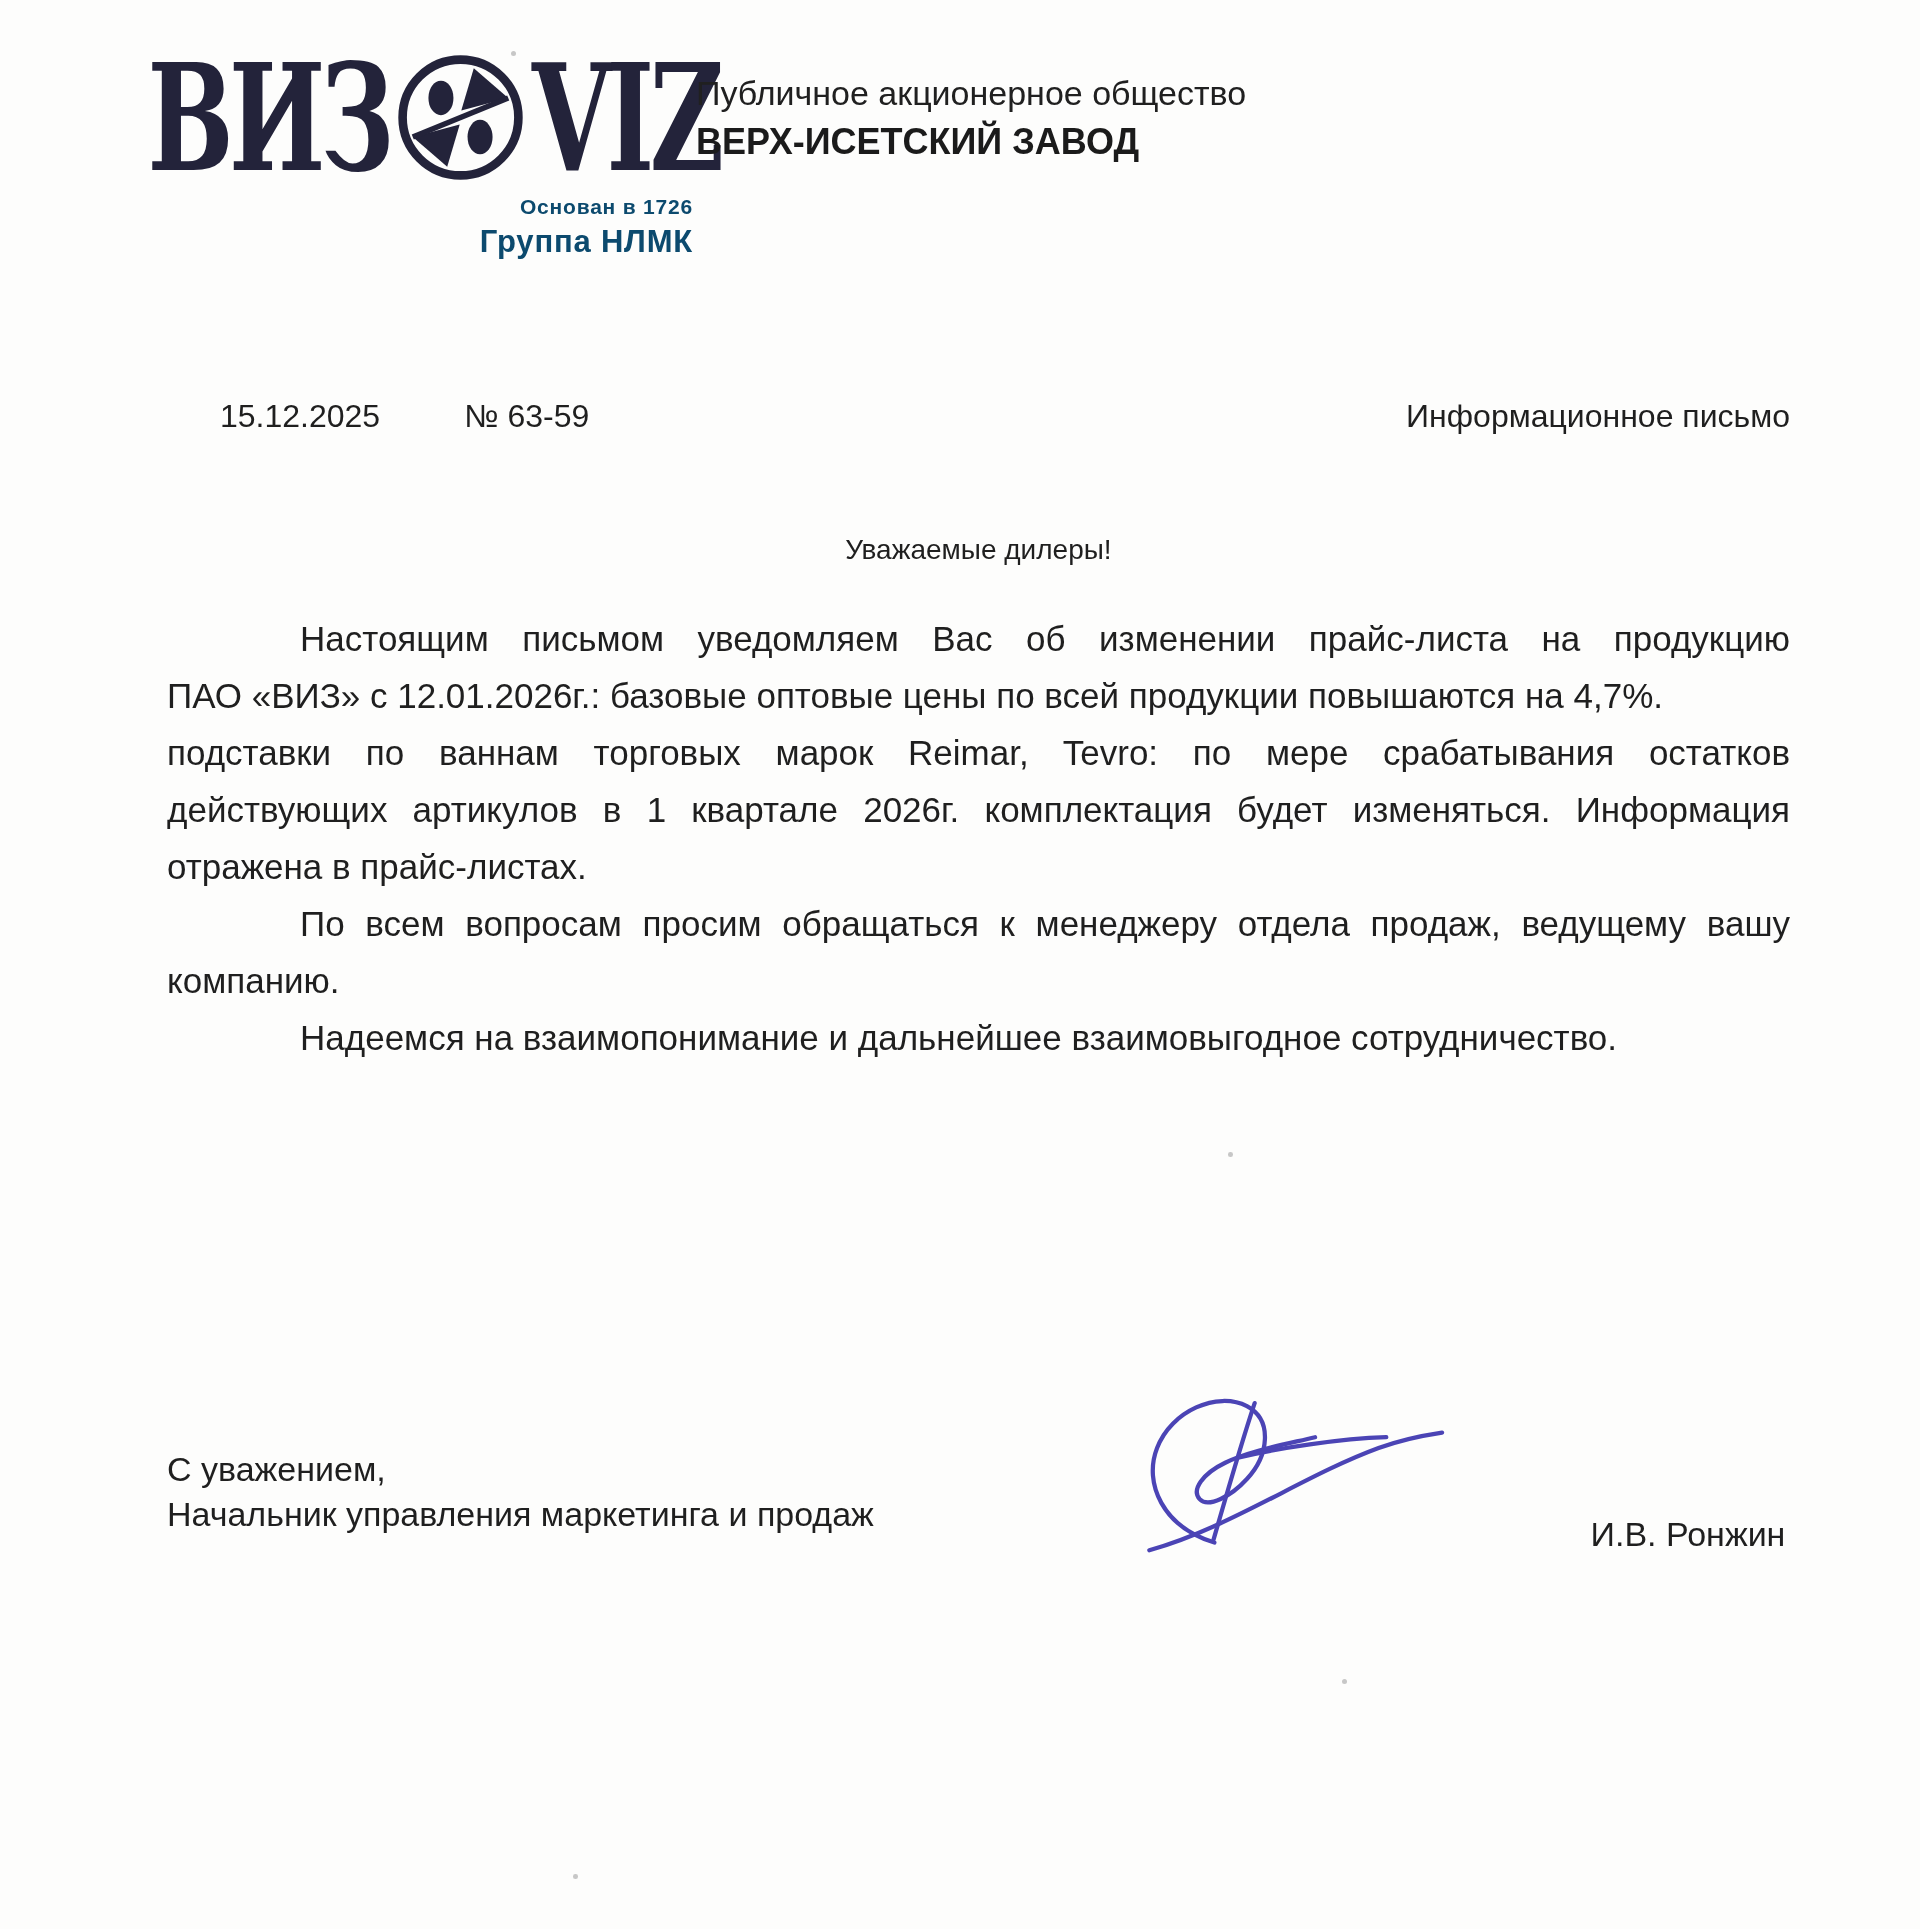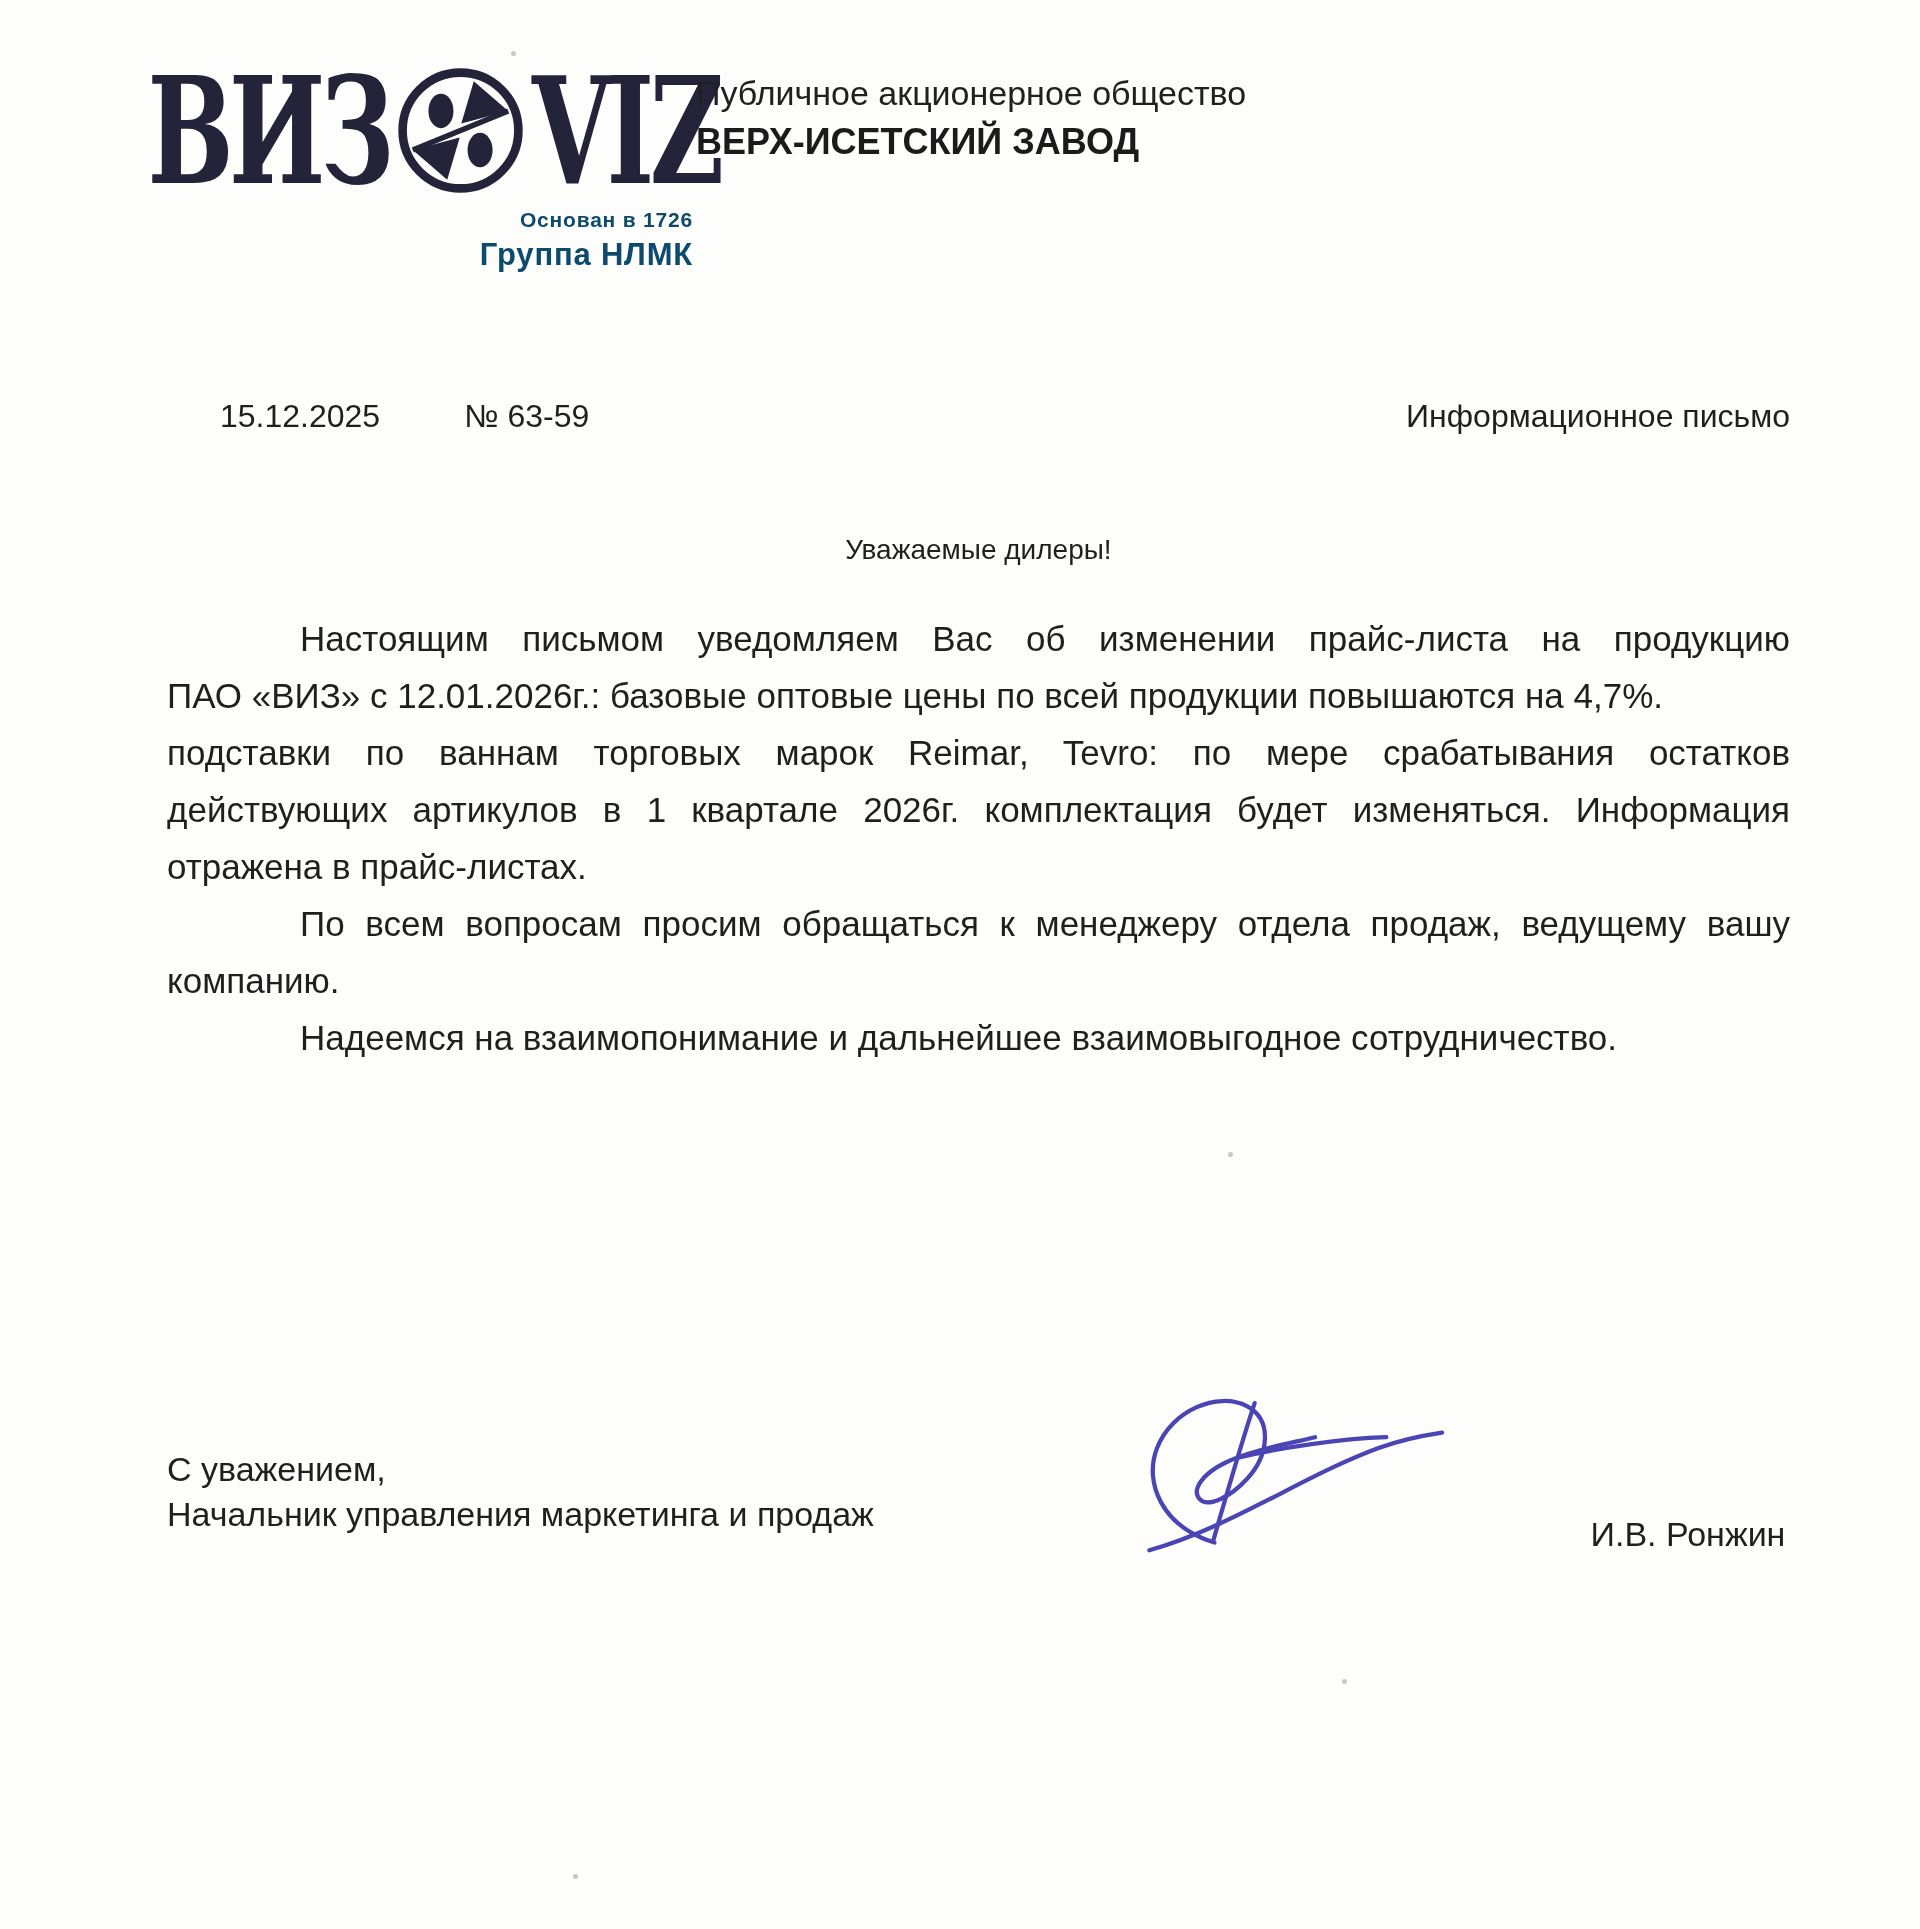--- a/index.html
+++ b/index.html
@@ -7,21 +7,21 @@
     position: relative;
     width: 1921px;
     height: 1930px;
     background: #fdfdfc;
     overflow: hidden;
     font-family: "Liberation Sans", sans-serif;
     color: #1f1f1f;
   }
 
   
-  .logo-block { position: absolute; left: 174px; top: 64px; width: 519px; }
+  .logo-block { position: absolute; left: 174px; top: 51px; width: 519px; }
   .logo-row { display: flex; align-items: center; justify-content: center; gap: 4.6px; }
   .logo-word {
     font-family: "DejaVu Serif", serif;
     font-weight: bold;
     font-size: 102px;
     letter-spacing: -4.6px;
     color: #23233a;
     transform: scaleY(1.45);
     transform-origin: center;
     line-height: 1;

